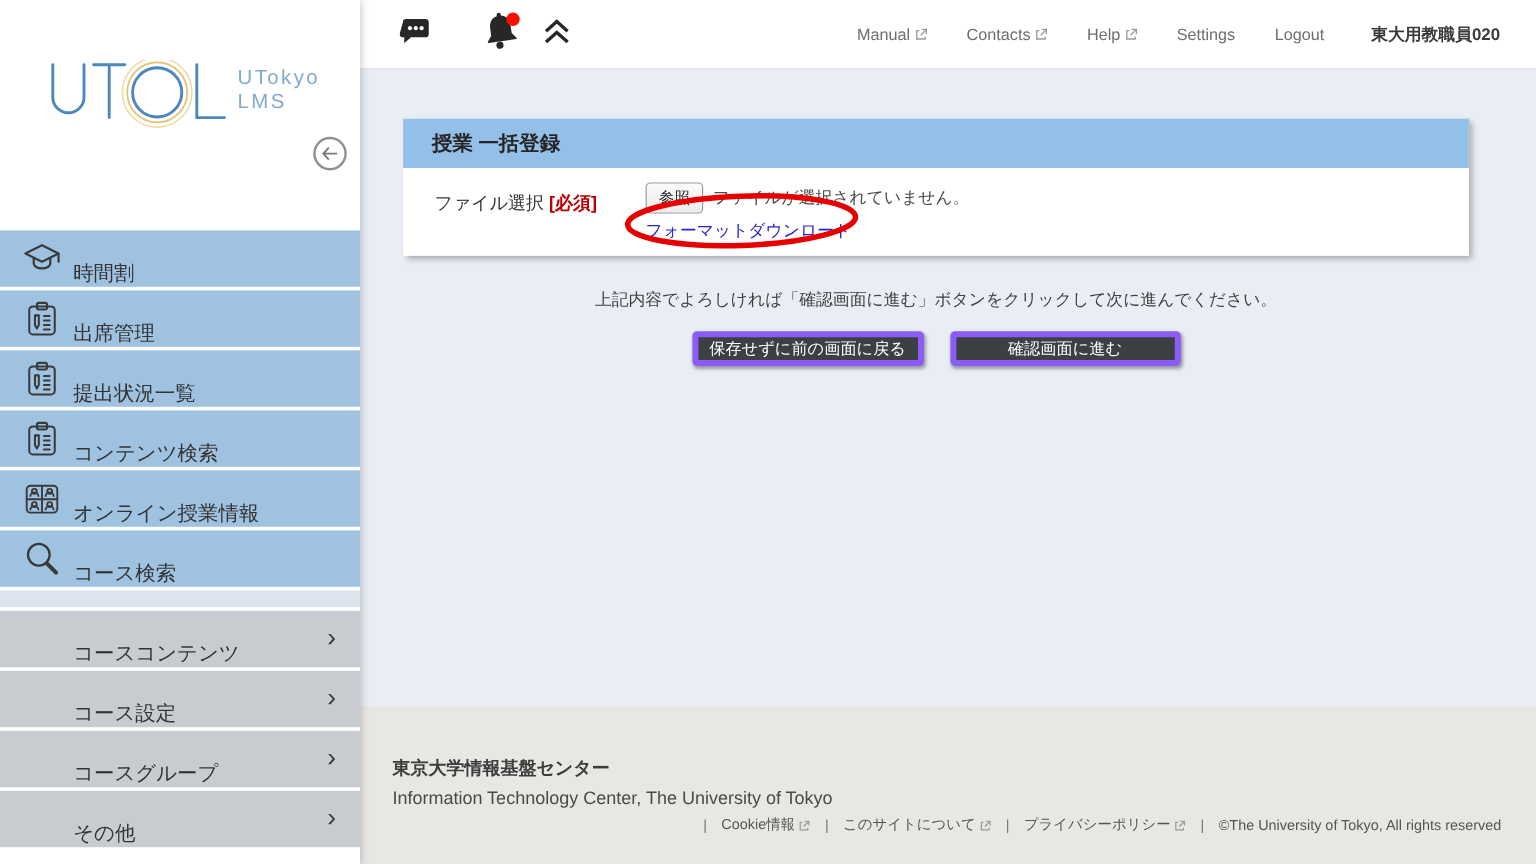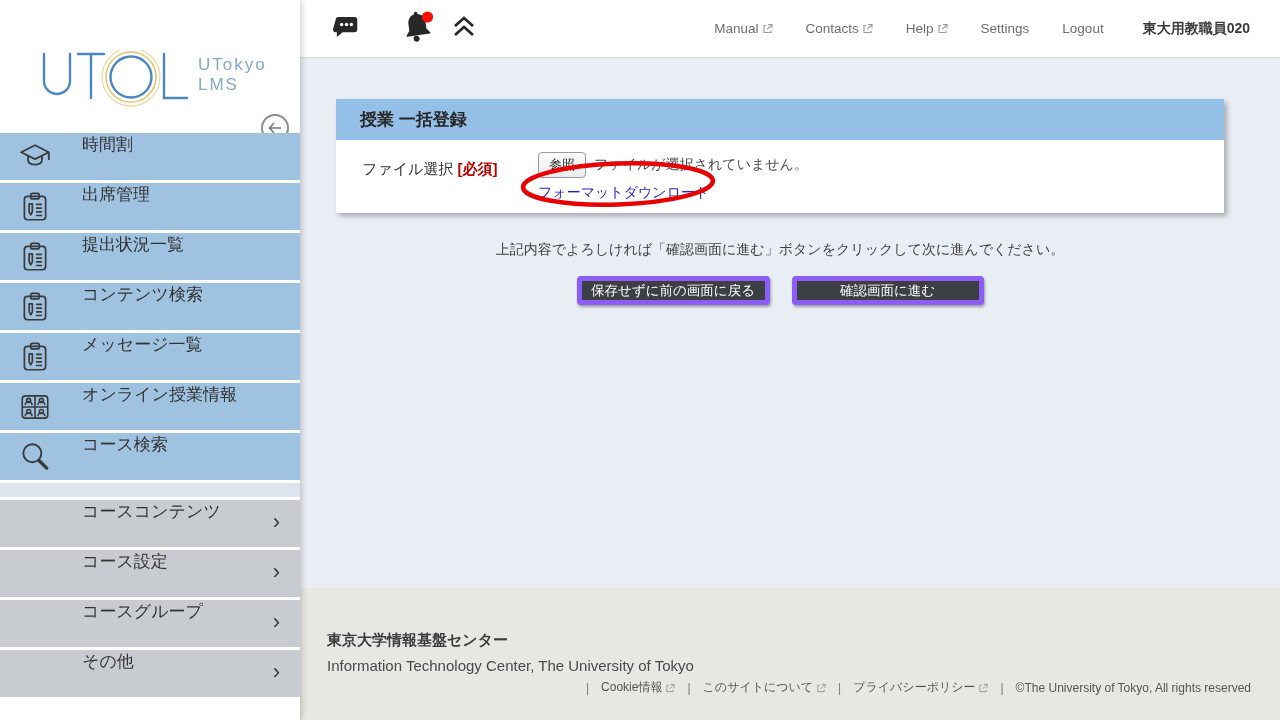--- a/index.html
+++ b/index.html
@@ -2,30 +2,30 @@
 <html><head>
 <meta charset="utf-8">
 <style>
   * { margin:0; padding:0; box-sizing:border-box; }
   html,body { width:1280px; height:720px; overflow:hidden; background:#fff;
               font-family:"Liberation Sans", sans-serif; }
 
   
   .sidebar { position:fixed; left:0; top:0; width:300px; height:720px; background:#fff;
              z-index:20; box-shadow:2px 0 6px rgba(0,0,0,0.18); }
-  .logo-area { position:relative; height:133px; background:#fff; }
+  .logo-area { position:relative; height:192px; background:#fff; }
   .logo-svg { position:absolute; left:38px; top:50px; }
   .logo-sub { position:absolute; left:198px; top:55px; color:#82aacd; font-size:17px;
               letter-spacing:2px; line-height:20px; font-weight:500; }
   .collapse-btn { position:absolute; right:11px; top:114px; width:28px; height:28px;
                   border:2px solid #8f8f8f; border-radius:50%; background:#fff;
                   display:flex; align-items:center; justify-content:center; cursor:pointer; }
 
-  .nav-item { position:relative; height:47px; margin-bottom:3px; display:flex; align-items:flex-start;
-              padding-left:82px; font-size:17px; font-weight:500; color:#333; cursor:pointer; }
+  .nav-item { position:relative; height:47px; margin-bottom:3px; display:flex; align-items:flex-end;
+              padding-left:61px; font-size:17px; font-weight:500; color:#333; cursor:pointer; }
   .nav-item.blue { background:#9fc2e1; }
   .nav-item.gray { background:#c8ccd1; }
   .nav-icon { position:absolute; left:18px; top:50%; transform:translateY(-50%); width:34px; height:34px; }
   .nav-band { height:14px; background:#dce5ee; margin-bottom:3px; }
   .chev { position:absolute; right:20px; top:50%; transform:translateY(-56%); font-size:22px;
           color:#3a3a3a; font-weight:400; }
 
   
   .main { margin-left:300px; width:980px; height:720px; display:flex; flex-direction:column; }
 
@@ -148,31 +148,20 @@
           <rect x="6" y="6" width="20" height="22" rx="3"></rect>
           <rect x="12" y="3.2" width="8" height="5.2" rx="1.6"></rect>
           <path d="M10.5 13 h3 v7.5 l-1.5 2.8 l-1.5 -2.8 z"></path>
           <path d="M17.5 13.5 h4.5 M17.5 17 h4.5 M17.5 20.5 h4.5 M17.5 24 h4.5" stroke-linecap="round"></path>
         </g>
       </svg>
       <span>コンテンツ検索</span>
     </div>
     <div class="nav-item blue">
       <svg class="nav-icon" viewBox="0 0 32 32">
-        <g fill="none" stroke="#3a3a3a" stroke-width="1.6" stroke-linejoin="round">
-          <rect x="6" y="6" width="20" height="22" rx="3"></rect>
-          <rect x="12" y="3.2" width="8" height="5.2" rx="1.6"></rect>
-          <path d="M10.5 13 h3 v7.5 l-1.5 2.8 l-1.5 -2.8 z"></path>
-          <path d="M17.5 13.5 h4.5 M17.5 17 h4.5 M17.5 20.5 h4.5 M17.5 24 h4.5" stroke-linecap="round"></path>
-        </g>
-      </svg>
-      <span>メッセージ一覧</span>
-    </div>
-    <div class="nav-item blue">
-      <svg class="nav-icon" viewBox="0 0 32 32">
         <g fill="none" stroke="#3a3a3a" stroke-width="1.5" stroke-linejoin="round">
           <rect x="4" y="5.5" width="24" height="21" rx="3"></rect>
           <path d="M16 5.5 V26.5 M4 16 H28"></path>
           <circle cx="10" cy="9.8" r="1.9"></circle>
             <path d="M6.8 14 a3.2 3.2 0 0 1 6.4 0"></path>
           <circle cx="22" cy="9.8" r="1.9"></circle>
             <path d="M18.8 14 a3.2 3.2 0 0 1 6.4 0"></path>
           <circle cx="10" cy="20.2" r="1.9"></circle>
             <path d="M6.8 24.6 a3.2 3.2 0 0 1 6.4 0"></path>
           <circle cx="22" cy="20.2" r="1.9"></circle>

